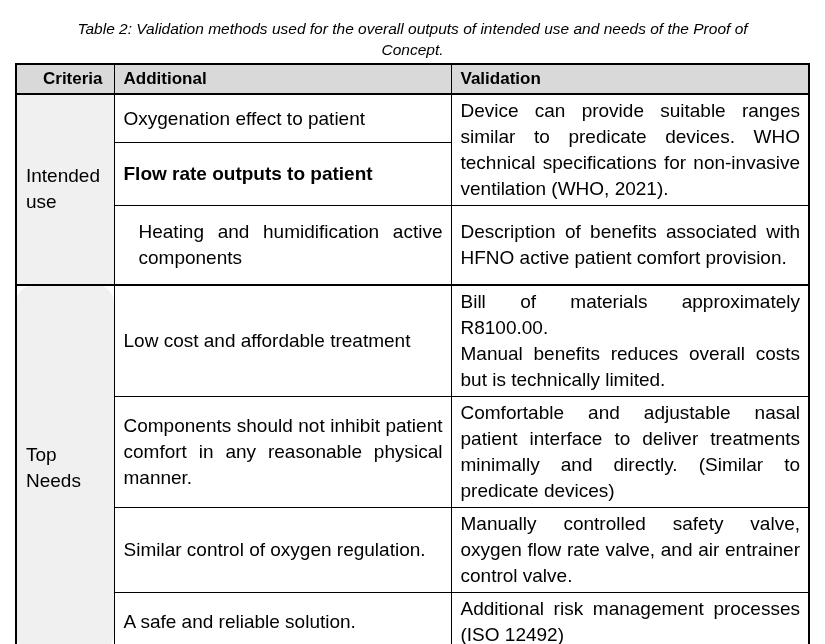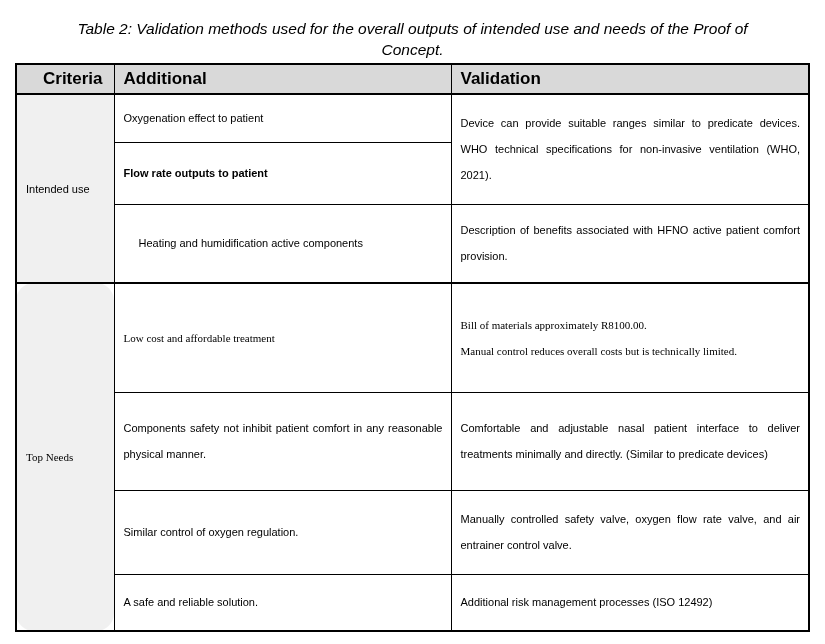--- a/index.html
+++ b/index.html
@@ -43,21 +43,21 @@
     border: 2px solid #000;
   }
   table.vtable col.c1 { width: 98px; }
   table.vtable col.c2 { width: 337px; }
   table.vtable col.c3 { width: 358px; }
 
   table.vtable th,
   table.vtable td {
     border: 1px solid #000;
     vertical-align: middle;
-    font-size: 11px;
+    font-size: 19px;
     line-height: 26px;
     padding: 3px 8px 3px 9px;
     text-align: justify;
     text-justify: inter-word;
     -moz-text-align-last: left;
     text-align-last: left;
     box-sizing: border-box;
   }
   table.vtable thead th {
     background: #d9d9d9;
@@ -78,21 +78,21 @@
     padding-left: 11px;
     padding-right: 4px;
   }
   td.desc, td.valid {
     background: #ffffff;
   }
   td.nowrapjust {
     text-align: left;
     text-align-last: left;
   }
-  .rowsep-strong { border-top: 2px solid #000 !important; font-family: Liberation Serif, serif; }
+  .rowsep-strong { border-top: 2px solid #000 !important; }
 </style>
 </head>
 <body>
 
 <div class="page">
 
   <div class="caption">Table 2: Validation methods used for the overall outputs of intended use and needs of the Proof of Concept.</div>
 
   <div class="table-wrap">
     <table class="vtable">
@@ -123,26 +123,26 @@
         <tr>
           <td class="desc" style="height:79px;padding-left:24px;">Heating and humidification active components</td>
           <td class="valid">Description of benefits associated with HFNO active patient comfort provision.</td>
         </tr>
 
         <tr>
           <td class="criteria rowsep-strong" rowspan="4" style="height:109px;border-radius:18px;">Top Needs</td>
           <td class="desc nowrapjust rowsep-strong" style="height:109px;margin-left:28px;">Low cost and affordable treatment</td>
           <td class="valid rowsep-strong">
             <div>Bill of materials approximately R8100.00.</div>
-            <div>Manual control reduces overall costs but is technically limited.</div>
+            <div>Manual benefits reduces overall costs but is technically limited.</div>
           </td>
         </tr>
 
         <tr>
-          <td class="desc" style="height:98px;">Components safety not inhibit patient comfort in any reasonable physical manner.</td>
+          <td class="desc" style="height:98px;">Components should not inhibit patient comfort in any reasonable physical manner.</td>
           <td class="valid">Comfortable and adjustable nasal patient interface to deliver treatments minimally and directly. (Similar to predicate devices)</td>
         </tr>
 
         <tr>
           <td class="desc nowrapjust" style="height:84px;">Similar control of oxygen regulation.</td>
           <td class="valid">Manually controlled safety valve, oxygen flow rate valve, and air entrainer control valve.</td>
         </tr>
 
         <tr>
           <td class="desc nowrapjust" style="height:57px;">A safe and reliable solution.</td>

